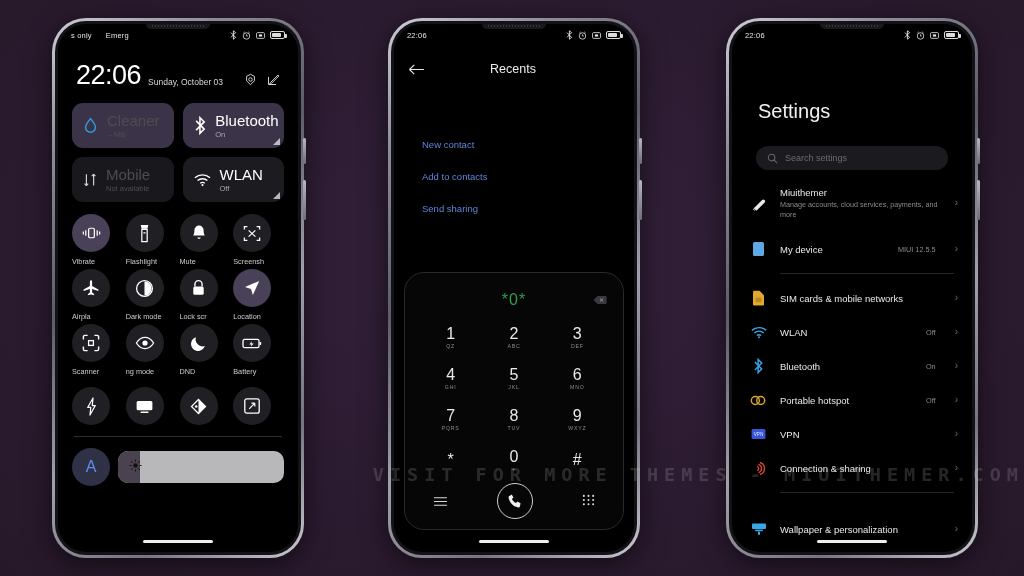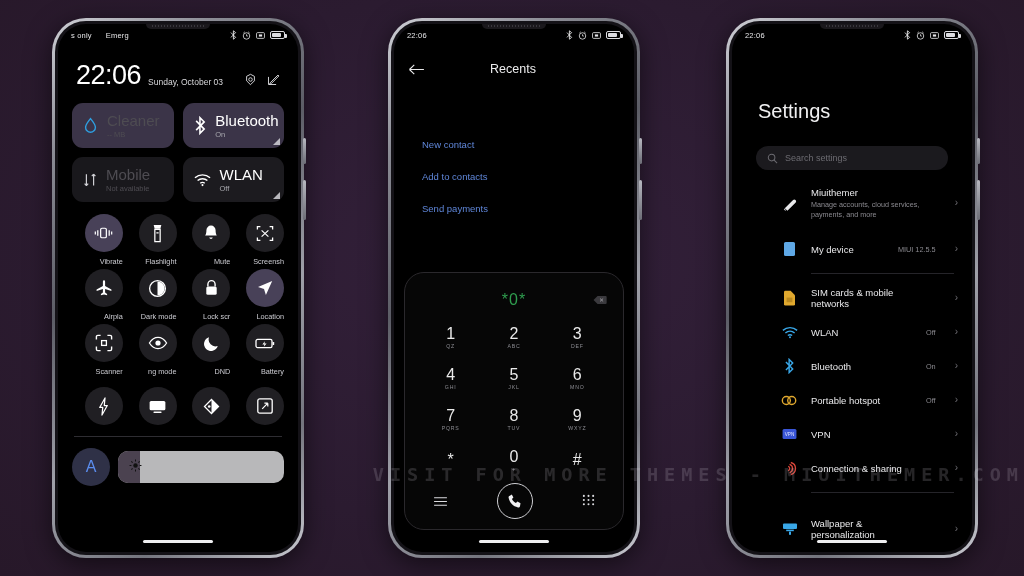--- a/index.html
+++ b/index.html
@@ -97,21 +97,21 @@
   .btile .t2 { font-size: 7.5px; color: #a8a8ae; margin-top: 1px; white-space: nowrap; }
   .btile.faded .t1, .btile.faded .t2 { color: #4e4c52; }
   .corner {
     position: absolute; right: 4px; bottom: 3px; width: 0; height: 0;
     border-style: solid; border-width: 0 0 7px 7px;
     border-color: transparent transparent #d3d3d8 transparent;
     opacity:.85;
   }
 
   .grid4 { display: grid; grid-template-columns: repeat(4,1fr); gap: 3px 3px; margin-top: 12px; }
-  .qs { display: flex; flex-direction: column; align-items: flex-end; gap: 5px; }
+  .qs { display: flex; flex-direction: column; align-items: flex-start; gap: 5px; }
   .qsbtn {
     width: 38px; height: 38px; border-radius: 50%;
     background: #201f23; display: flex; align-items: center; justify-content: center;
   }
   .qsbtn.act { background: #484158; }
   .qslab { font-size: 7.3px; color: #ccccd2; white-space: nowrap; }
   .grid4.nolab { margin-top: 11px; }
 
   .divider { height: 1px; background: #2e2d32; margin: 11px 2px 0; }
   .brightrow { display: flex; align-items: center; gap: 8px; margin-top: 11px; }
@@ -166,21 +166,21 @@
 
   
   #p3 { left: 726px; top: 18px; width: 252px; height: 540px; }
   .set-title { position: absolute; top: 76px; left: 26px; font-size: 20px; color: #f0f0f1; }
   .searchbar {
     position: absolute; top: 122px; left: 24px; right: 24px; height: 18px;
     border-radius: 13px; background: #1b1a1e;
     display: flex; align-items: center; gap: 7px; padding: 12px 11px;
   }
   .searchbar span.ph { font-size: 9px; color: #6c6b71; }
-  .setlist { position: absolute; top: 158px; left: 0; right: 0; bottom: 0; padding-left: 31px; }
+  .setlist { position: absolute; top: 158px; left: 0; right: 0; bottom: 0; }
   .setrow { display: flex; align-items: center; gap: 13px; padding: 0 14px 0 18px; min-height: 34px; }
   .seticon { width: 17px; display: flex; justify-content: center; align-items: center; }
   .settext { flex: 1; min-width: 0; }
   .setname { font-size: 9.5px; color: #e9e9eb; }
   .setdesc { font-size: 7.2px; color: #8b8a90; line-height: 1.35; margin-top: 2px; }
   .setval { font-size: 7.3px; color: #8b8a90; margin-right: 6px; }
   .chev { color: #6d6c72; font-size: 10px; line-height: 1; }
   .setsep { height: 1px; background: #252429; margin: 7px 18px 7px 48px; }
   .setgap { height: 12px; }
 
@@ -503,21 +503,21 @@
             <svg width="17" height="13" viewBox="0 0 18 14">
                 <path d="M17 7H1.4M1.4 7 6.6 2M1.4 7l5.2 5" fill="none" stroke="#e9e9ea" stroke-width="1.2"></path>
               </svg>
           </div>
           <div class="rec-title">Recents</div>
         </div>
 
         <div class="rec-list">
           <div class="rec-item">New contact</div>
           <div class="rec-item">Add to contacts</div>
-          <div class="rec-item">Send payments</div>
+          <div class="rec-item">Send sharing</div>
         </div>
 
         <div class="dialpad">
           <div class="dialinput">
             <div class="dialnum">*0*</div>
             <span class="bksp">
               <svg width="14" height="10" viewBox="0 0 16 11">
                   <path d="M5.2.8h9.2a1.2 1.2 0 0 1 1.2 1.2v7a1.2 1.2 0 0 1-1.2 1.2H5.2L.6 5.5z" fill="#3a393d"></path>
                   <path d="M8 3.8 11.6 7.2M11.6 3.8 8 7.2" stroke="#9a999f" stroke-width="1"></path>
                 </svg>

